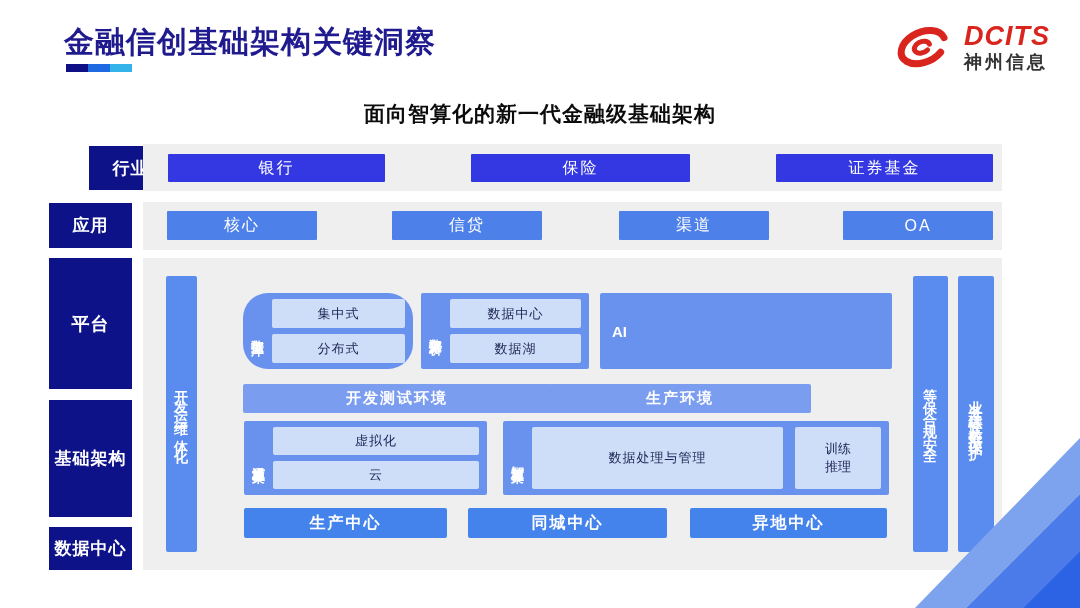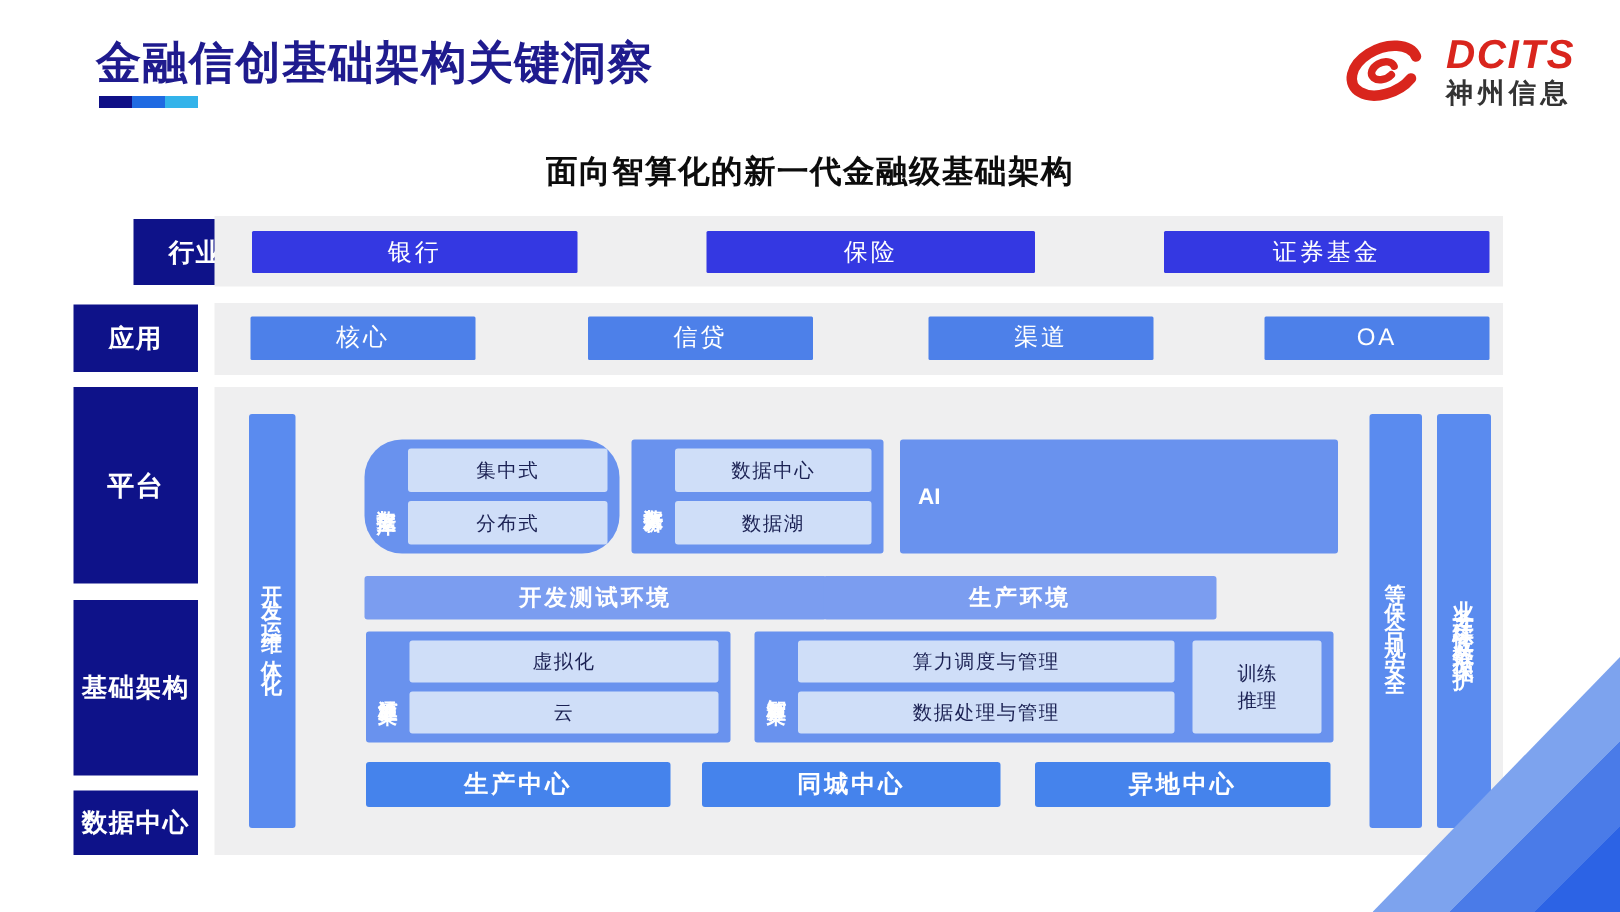--- a/index.html
+++ b/index.html
@@ -173,21 +173,20 @@
       <div class="group-label-v">通算框架</div>
       <div class="stack">
         <div class="inner-box">虚拟化</div>
         <div class="inner-box">云</div>
       </div>
     </div>
 
     <div class="group g-sc">
       <div class="group-label-v">智算框架</div>
       <div class="stack">
-        <div class="inner-box">算力调度与管理</div>
         <div class="inner-box">数据处理与管理</div>
       </div>
       <div class="train-box">
         <span>训练推理</span>
       </div>
     </div>
 
     <div class="cbar c-prod">生产中心</div>
     <div class="cbar c-same">同城中心</div>
     <div class="cbar c-remote">异地中心</div>

